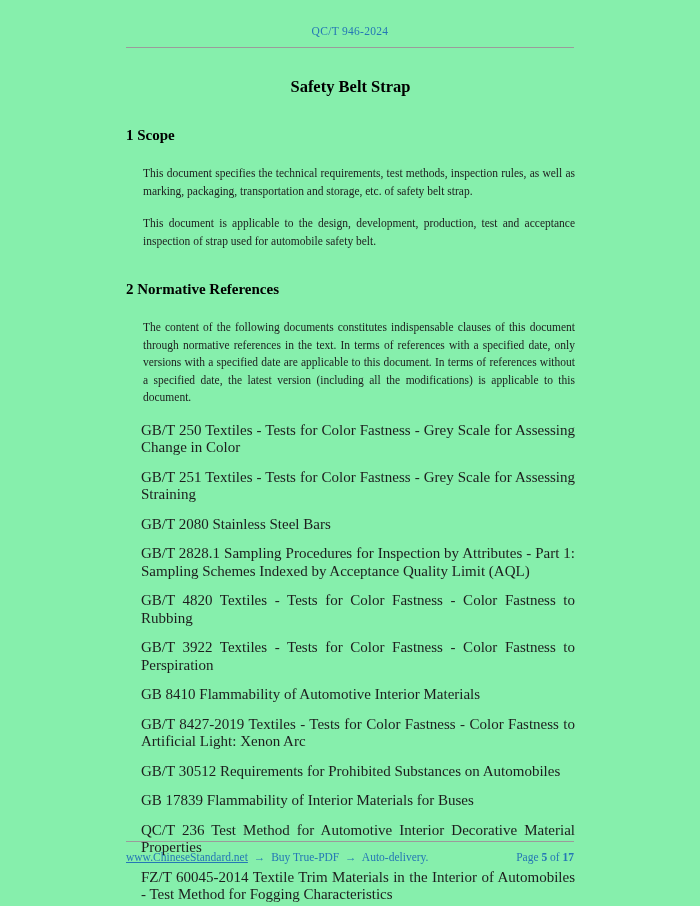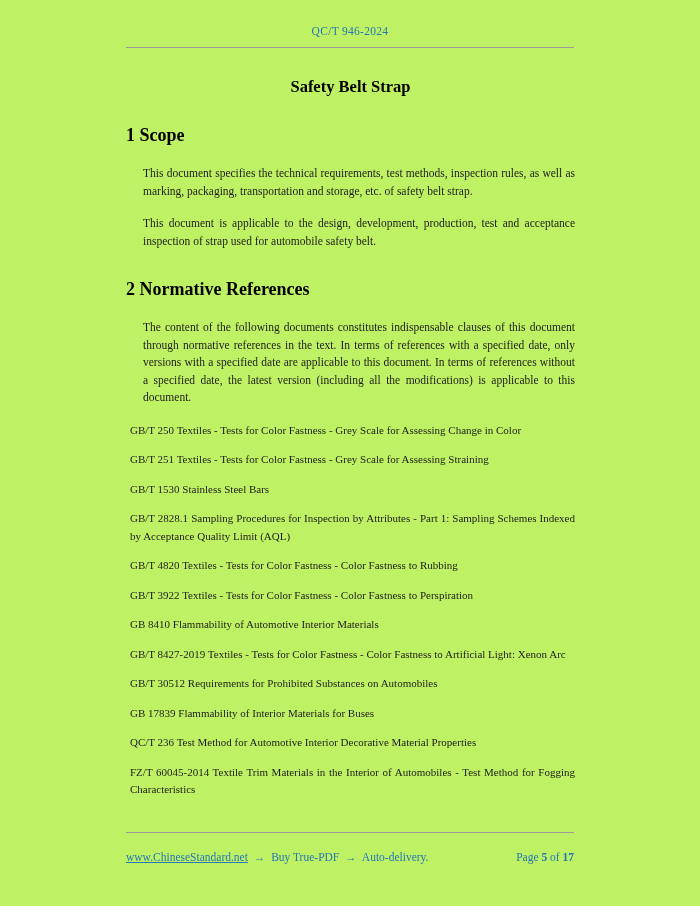--- a/index.html
+++ b/index.html
@@ -4,21 +4,21 @@
 <style>
   html, body {
     margin: 0;
     padding: 0;
     background: #ffffff;
   }
   .page {
     position: relative;
     width: 700px;
     height: 906px;
-    background: #bef264;
+    background: #86efac;
     font-family: "Liberation Serif", "DejaVu Serif", serif;
     color: #1d1d1d;
     overflow: hidden;
     margin: 0 auto;
   }
   .header-bar {
     position: absolute;
     top: 25px;
     left: 126px;
     right: 126px;
@@ -43,45 +43,45 @@
   }
   .doc-title {
     font-size: 16.5px;
     font-weight: 700;
     text-align: center;
     color: #000000;
     margin: 6px 0 0 0;
     line-height: 19px;
   }
   .section-heading {
-    font-size: 18px;
+    font-size: 15px;
     font-weight: 700;
     color: #000000;
     margin: 30px 0 21px 0;
     line-height: 18px;
   }
   p.body-par {
     font-size: 11.5px;
     line-height: 17.5px;
     text-align: justify;
     margin: 0 0 15px 17px;
   }
   p.ref {
-    font-size: 11px;
+    font-size: 15px;
     line-height: 17.5px;
     text-align: justify;
-    margin: 0 0 12px 4px;
+    margin: 0 0 12px 15px;
   }
   .footer {
     position: absolute;
     left: 126px;
     right: 126px;
     bottom: 43px;
     border-top: 1px solid #9b9b9b;
-    padding-top: 18px;
+    padding-top: 9px;
     display: flex;
     justify-content: space-between;
     align-items: baseline;
     font-size: 11.5px;
     color: #2577b5;
   }
   .footer-left span { margin-right: 3px; }
   .footer .link {
     text-decoration: underline;
     cursor: pointer;
@@ -108,21 +108,21 @@
 
     <p class="body-par">This document specifies the technical requirements, test methods, inspection rules, as well as marking, packaging, transportation and storage, etc. of safety belt strap.</p>
     <p class="body-par">This document is applicable to the design, development, production, test and acceptance inspection of strap used for automobile safety belt.</p>
 
     <h2 class="section-heading">2 Normative References</h2>
 
     <p class="body-par">The content of the following documents constitutes indispensable clauses of this document through normative references in the text. In terms of references with a specified date, only versions with a specified date are applicable to this document. In terms of references without a specified date, the latest version (including all the modifications) is applicable to this document.</p>
 
     <p class="ref">GB/T 250 Textiles - Tests for Color Fastness - Grey Scale for Assessing Change in Color</p>
     <p class="ref">GB/T 251 Textiles - Tests for Color Fastness - Grey Scale for Assessing Straining</p>
-    <p class="ref">GB/T 1530 Stainless Steel Bars</p>
+    <p class="ref">GB/T 2080 Stainless Steel Bars</p>
     <p class="ref">GB/T 2828.1 Sampling Procedures for Inspection by Attributes - Part 1: Sampling Schemes Indexed by Acceptance Quality Limit (AQL)</p>
     <p class="ref">GB/T 4820 Textiles - Tests for Color Fastness - Color Fastness to Rubbing</p>
     <p class="ref">GB/T 3922 Textiles - Tests for Color Fastness - Color Fastness to Perspiration</p>
     <p class="ref">GB 8410 Flammability of Automotive Interior Materials</p>
     <p class="ref">GB/T 8427-2019 Textiles - Tests for Color Fastness - Color Fastness to Artificial Light: Xenon Arc</p>
     <p class="ref">GB/T 30512 Requirements for Prohibited Substances on Automobiles</p>
     <p class="ref">GB 17839 Flammability of Interior Materials for Buses</p>
     <p class="ref">QC/T 236 Test Method for Automotive Interior Decorative Material Properties</p>
     <p class="ref">FZ/T 60045-2014 Textile Trim Materials in the Interior of Automobiles - Test Method for Fogging Characteristics</p>
 

